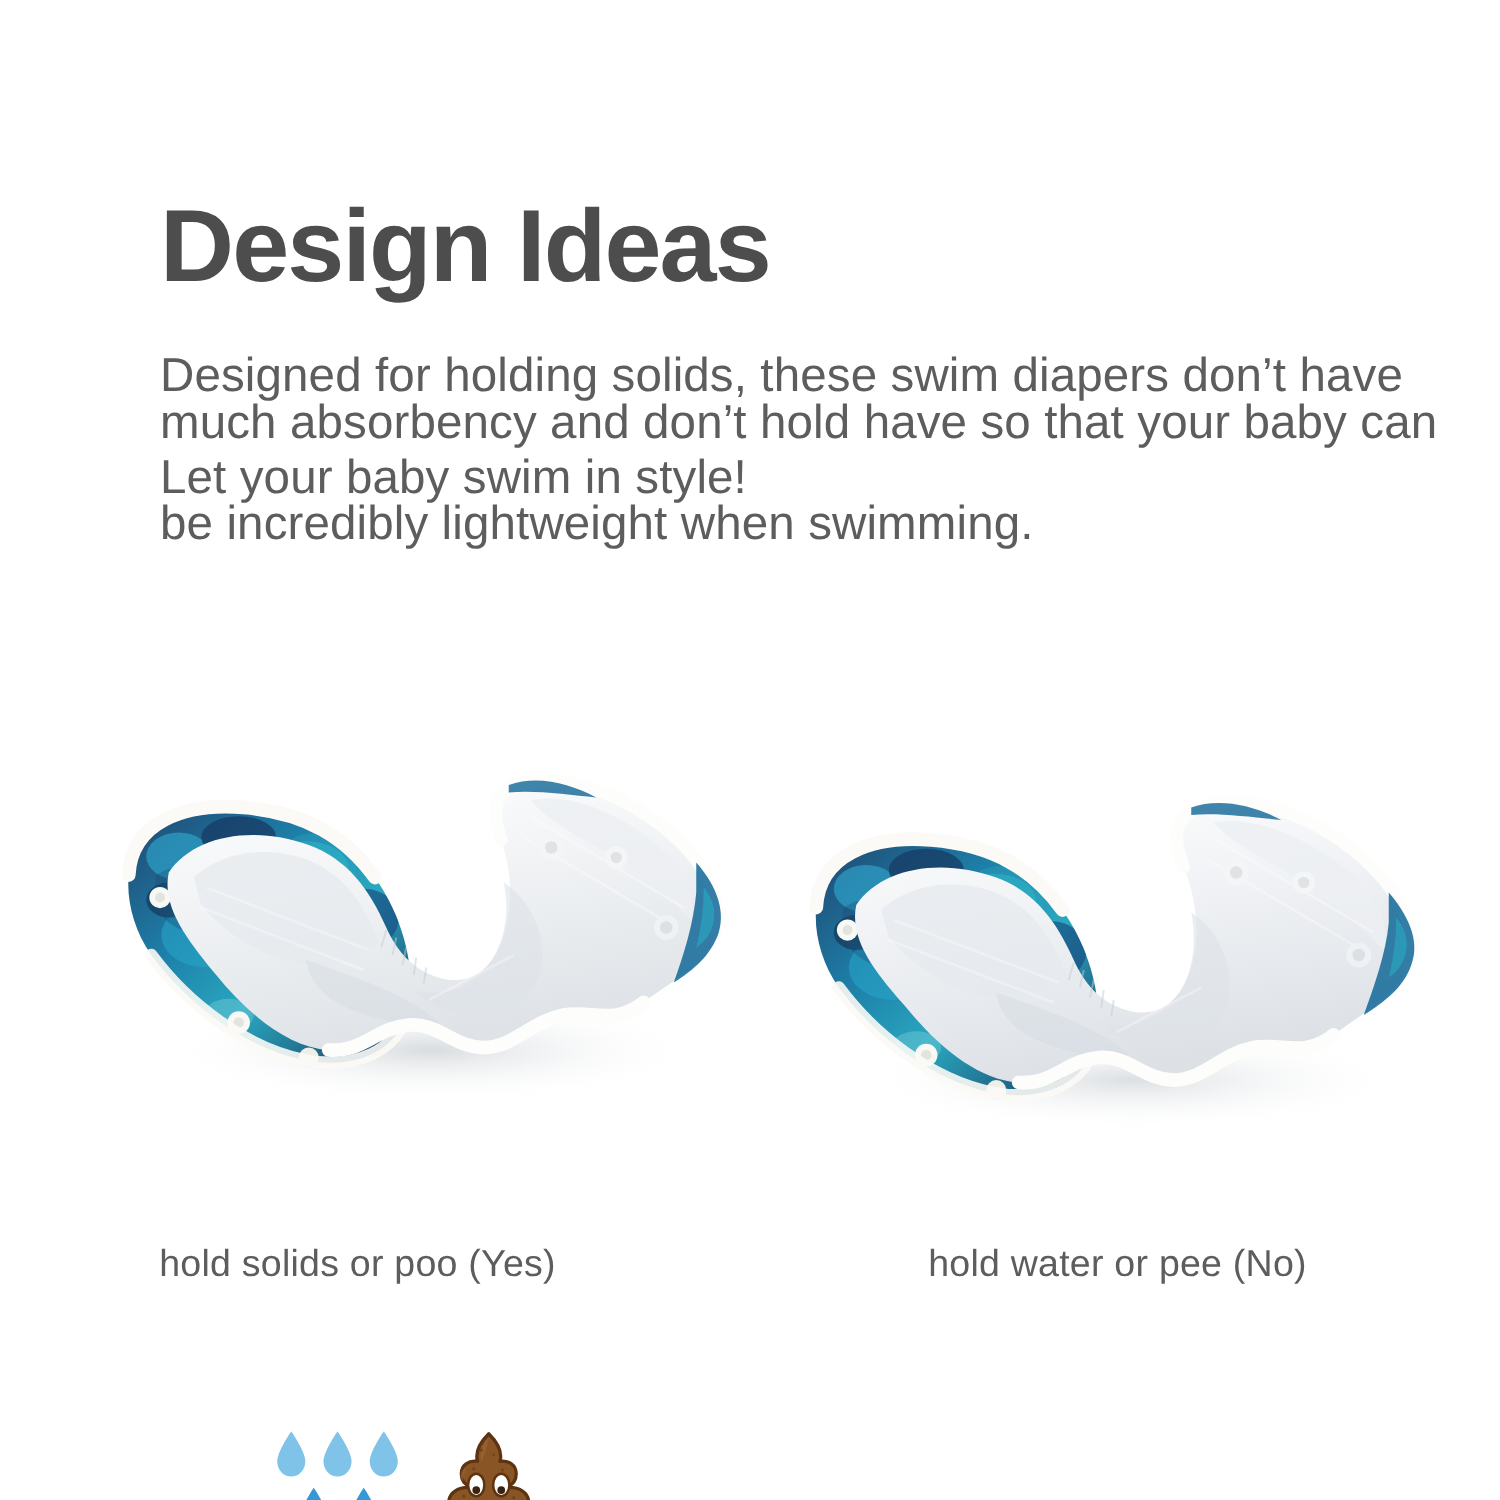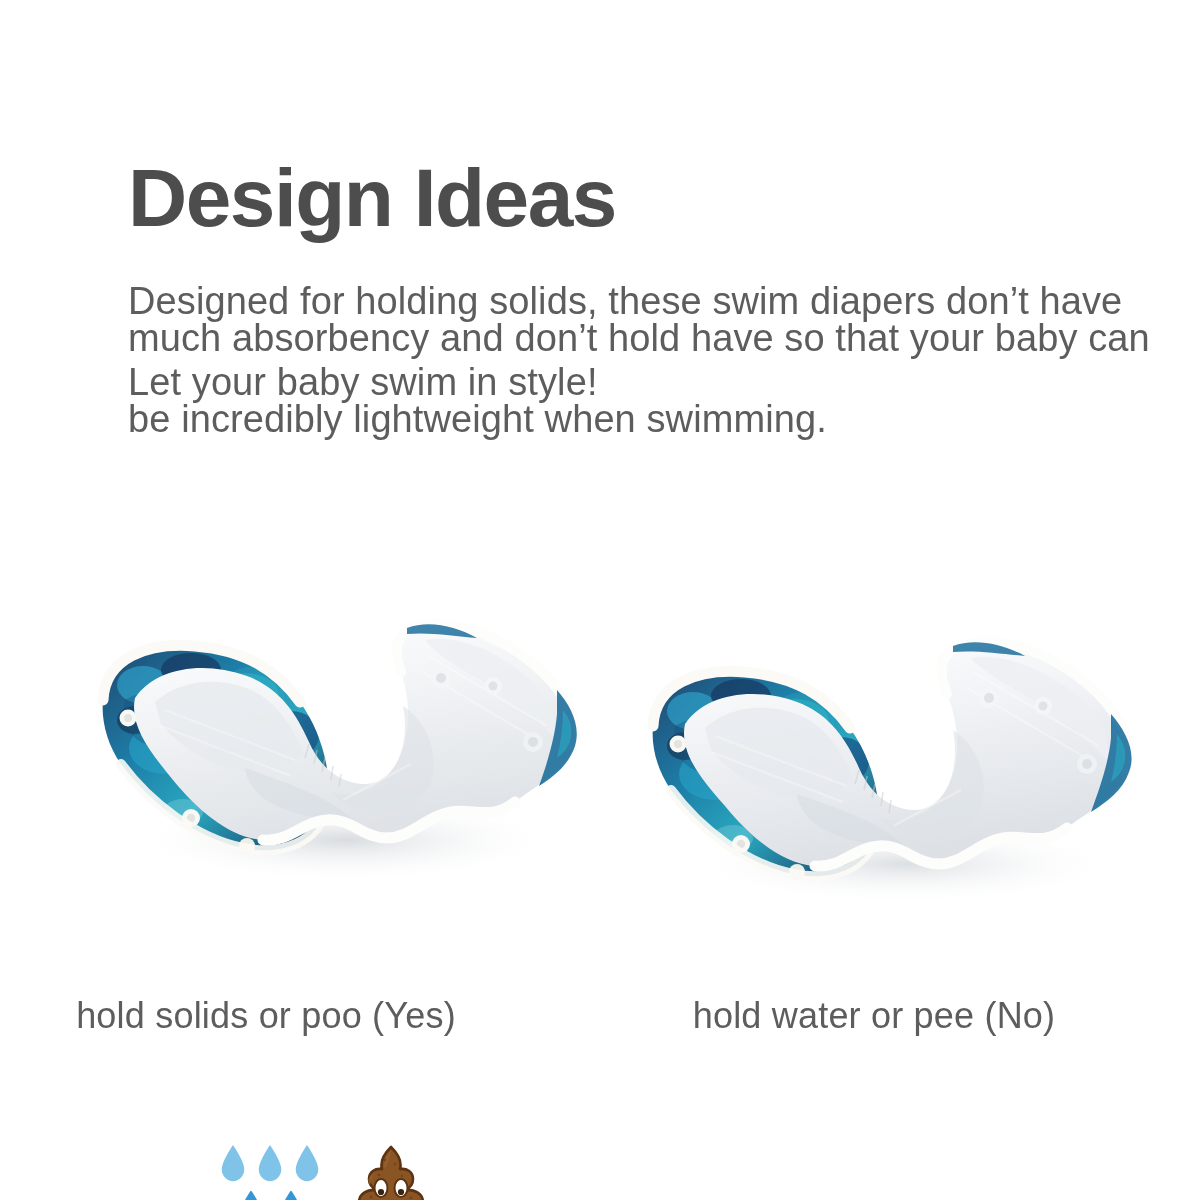--- a/index.html
+++ b/index.html
@@ -44,24 +44,25 @@
   
   .panel { position:absolute; top:490px; width:600px; height:560px; }
   #panel-left  { left:0px; }
   #panel-right { left:600px; }
 
   .caption {
     position:absolute;
     top:505px;
     width:100%;
     text-align:center;
-    font-size:36px;
+    font-size:30px;
     font-weight:300;
     color:#5d5d5d;
     letter-spacing:0.2px;
+    margin-left:20px;
   }
   #panel-left .caption  { padding-right:68px; }
   #panel-right .caption { padding-right:52px; }
 
   
   .diaper-svg { position:absolute; }
   #diaper-left-svg  { left:95px;  top:60px;  width:500px; height:350px; }
   #diaper-right-svg { left:35px;  top:58px;  width:540px; height:355px; }
 
   

